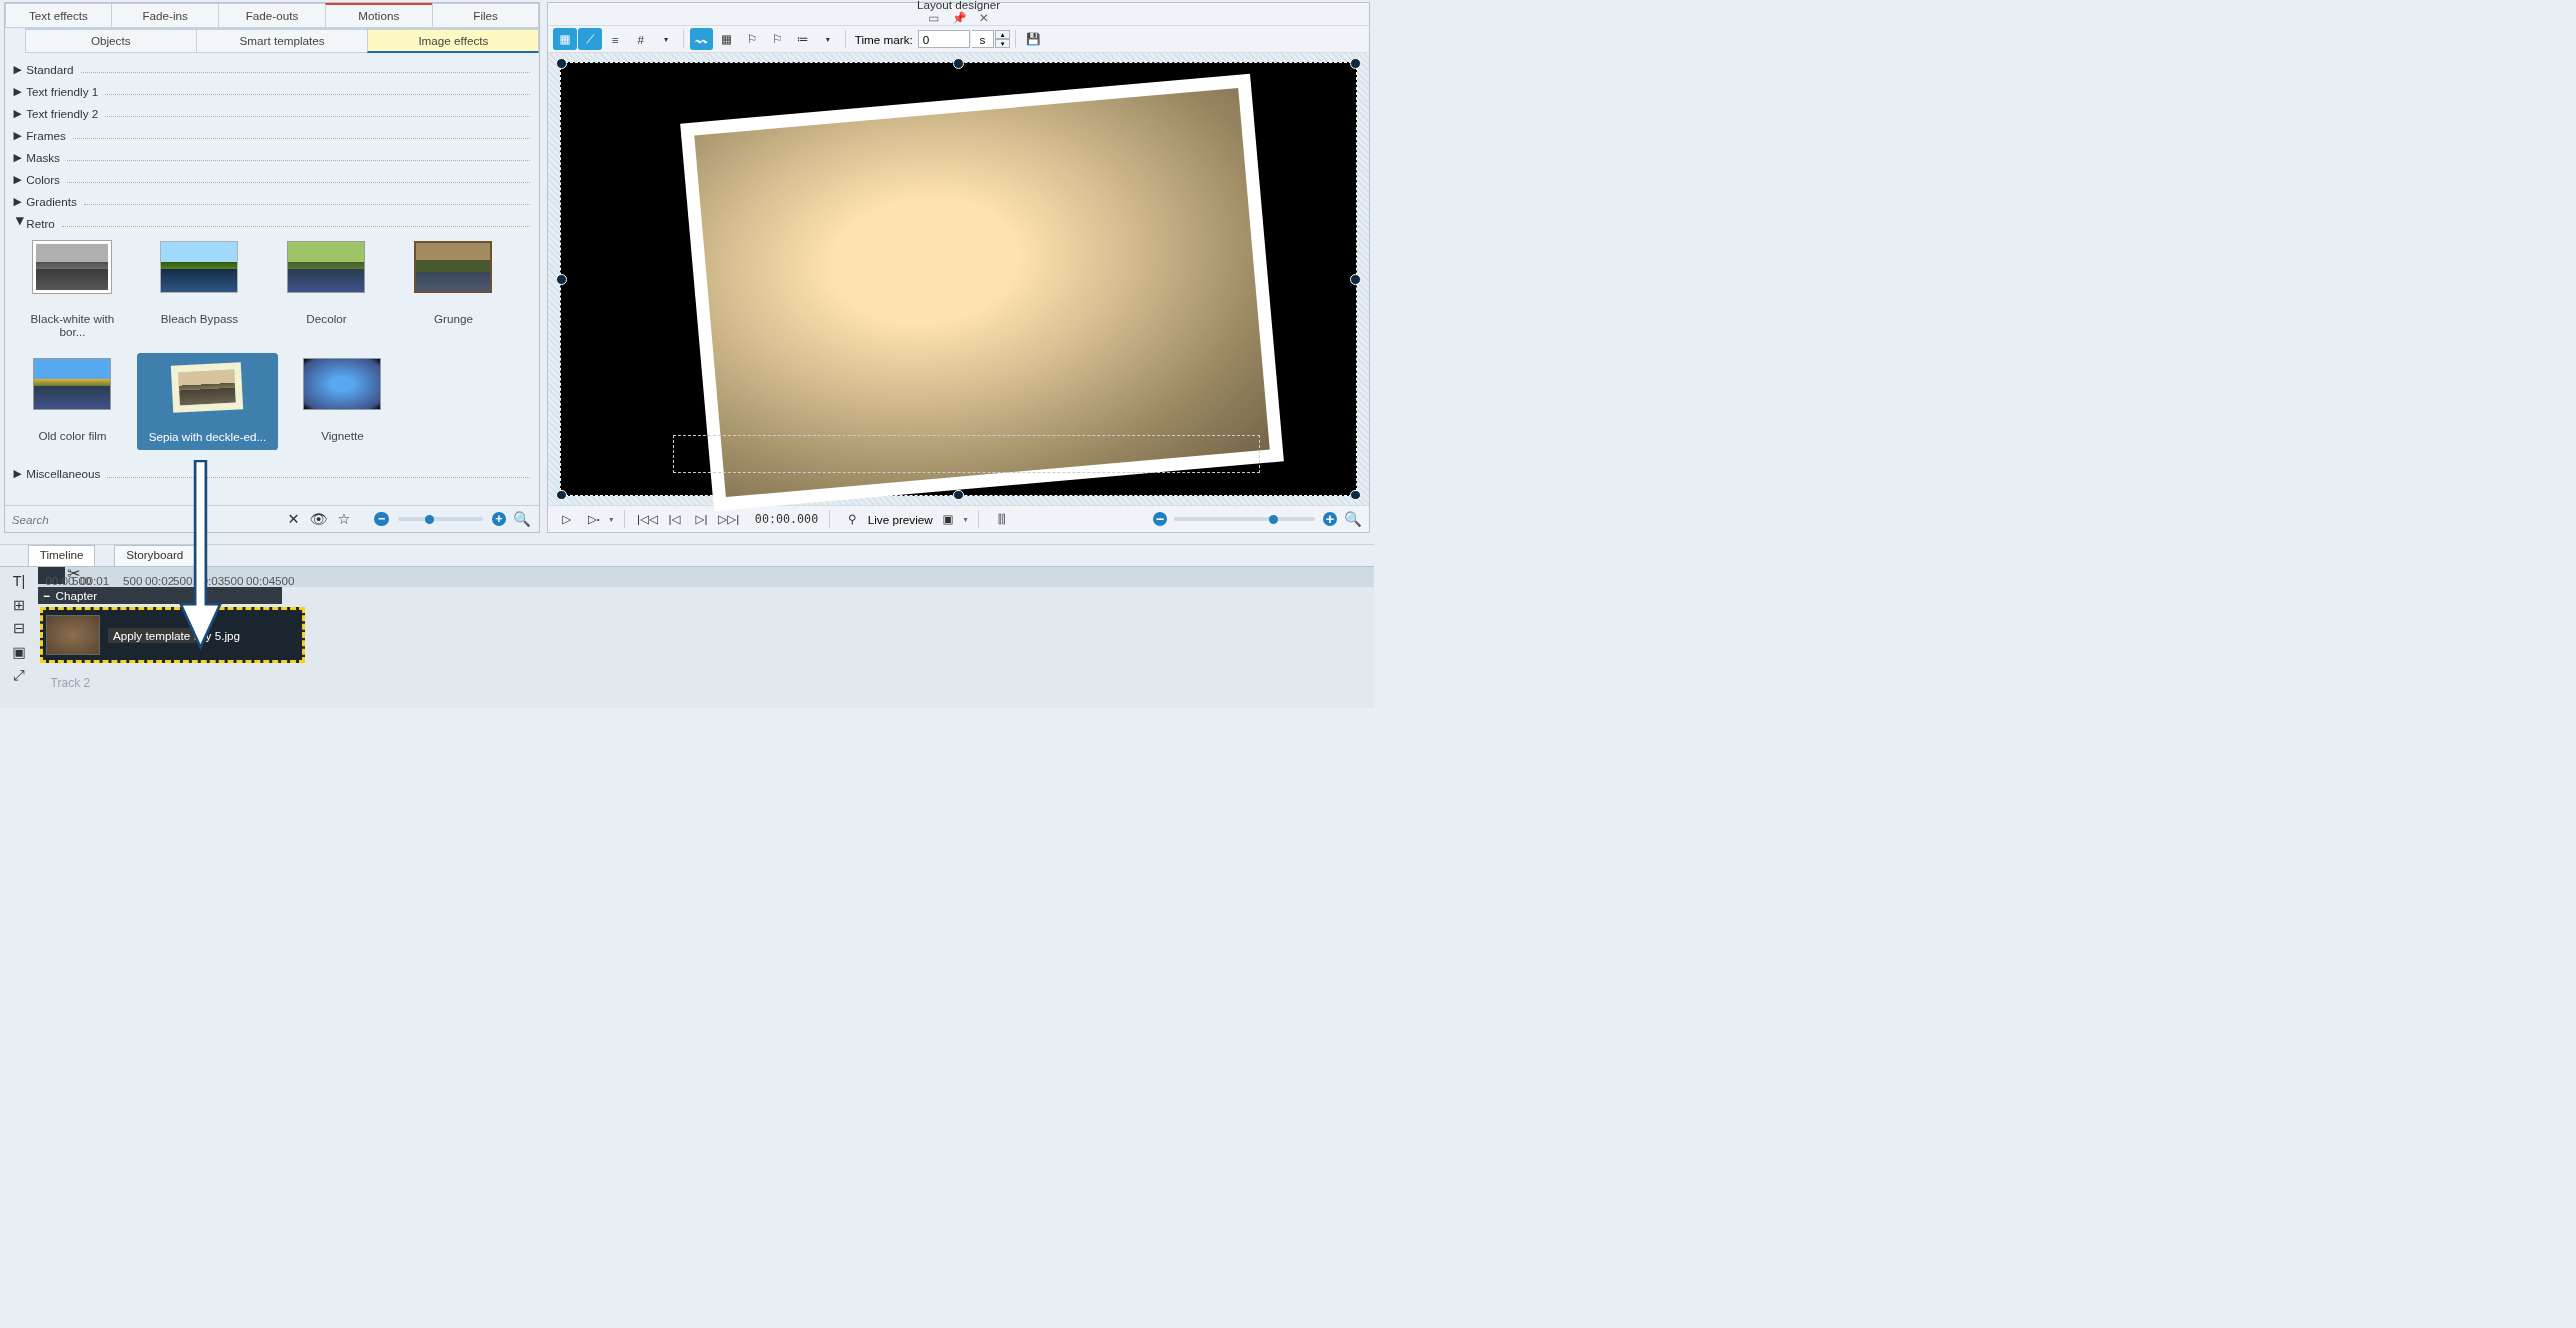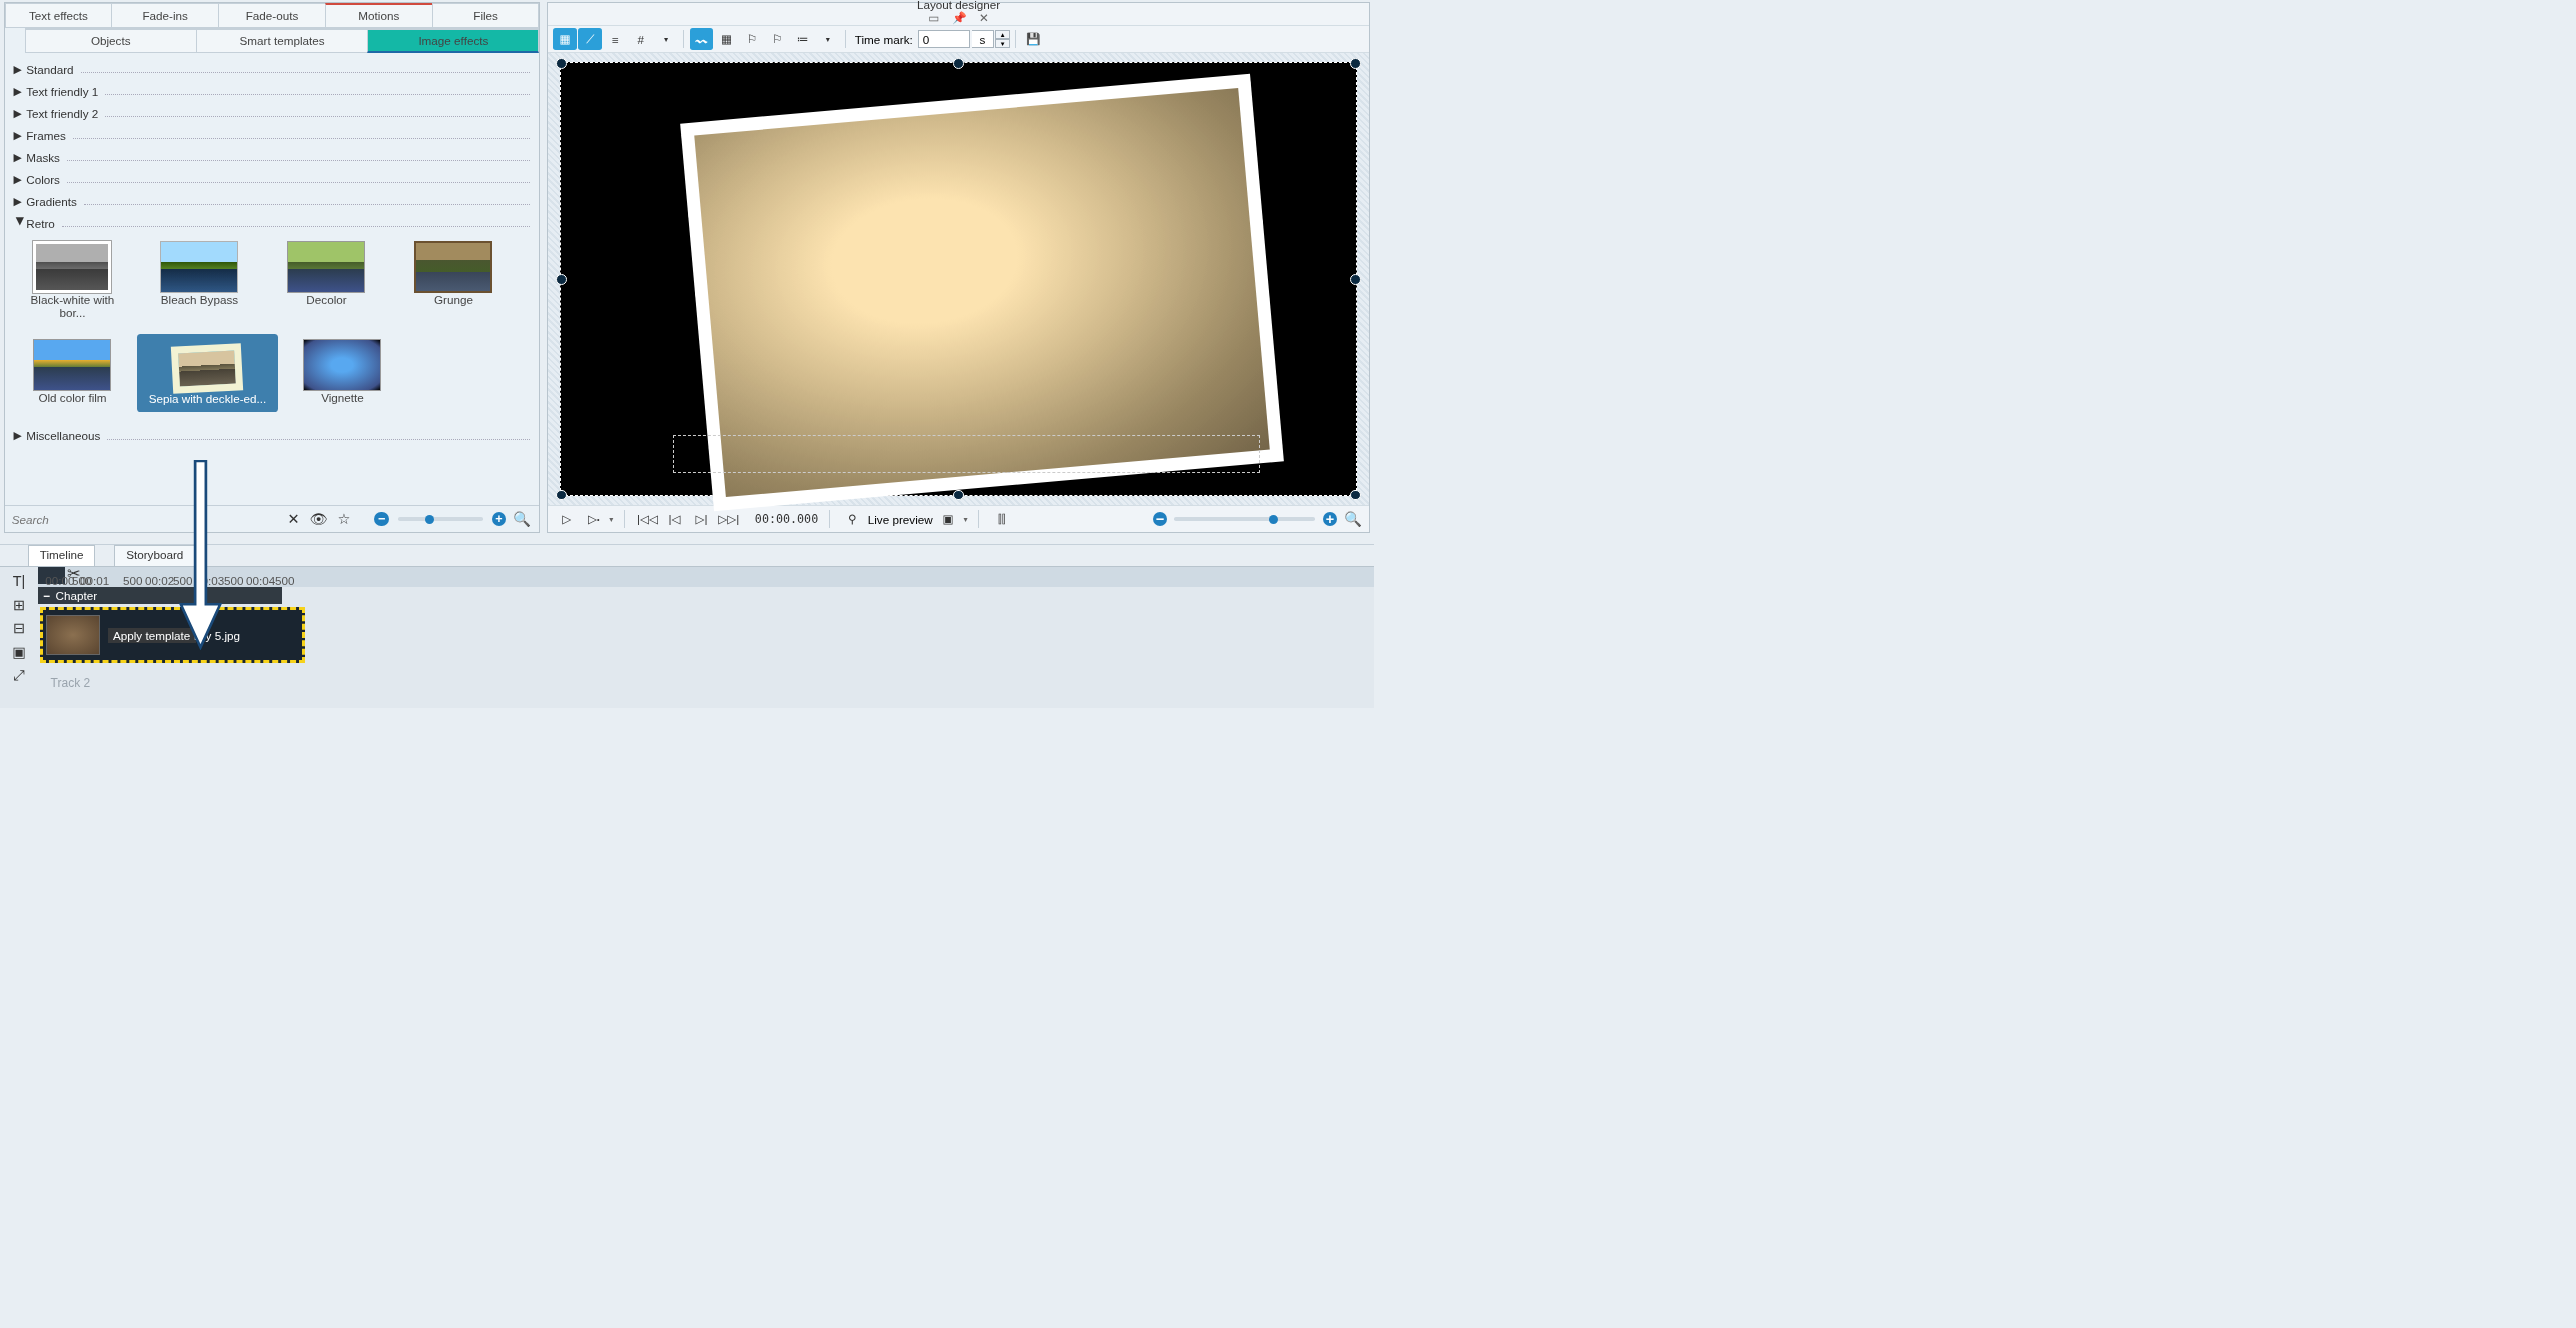--- a/index.html
+++ b/index.html
@@ -6,29 +6,29 @@
 body { background: #e8eef3; overflow: hidden; }
 .app { display: flex; flex-direction: column; height: 708px; width: 1374px; }
 .top-row { display: flex; gap: 7.2px; height: 533px; padding: 1.8px 3.6px 0 3.6px; }
 
 
 .left-panel { width: 536px; background: #eaf1f6; border: 0.9px solid #b8c4cd; display: flex; flex-direction: column; }
 .tab-row { display: flex; background: #d9e3eb; height: 25px; }
 .tab-row2 { display: flex; background: #d9e3eb; height: 25px; border-top: 0.9px solid #c5d0d9; margin-left: 20px; }
 .tab { flex: 1; display: flex; align-items: center; justify-content: center; background: #f2f6f9; border: 0.9px solid #c5d0d9; color: #444; cursor: pointer; margin-right: -0.9px; }
 .tab.active-top { border-top: 2.7px solid #d04a3e; background: #f2f6f9; }
-.tab.active-bottom { border-bottom: 2.7px solid #1f68a6; background: #14b8a6; }
+.tab.active-bottom { border-bottom: 2.7px solid #1f68a6; background: #fef9c3; }
 
 .effects-body { flex: 1; padding: 5.4px 9px 3.6px 9px; overflow-y: auto; position: relative; }
 .cat-row { display: flex; align-items: center; color: #333; padding: 4.5px 0; cursor: pointer; }
 .cat-row .arrow { width: 12.6px; font-size: 10.8px; color: #333; }
 .cat-row .label { }
 .cat-row .dots { flex: 1; border-bottom: 0.9px dotted #aab; margin-left: 7.2px; margin-top: 7.2px; }
 .thumbs { display: flex; flex-wrap: wrap; gap: 20px; padding: 7.2px 5.4px 12.6px 5.4px; }
-.thumb-item { width: 107px; display: flex; flex-direction: column; align-items: center; gap: 0; cursor: pointer; }
+.thumb-item { width: 107px; display: flex; flex-direction: column; align-items: center; gap: 19px; cursor: pointer; }
 .thumb-img { width: 78px; height: 52px; background: linear-gradient(#8fb6ce 40%, #3e5a24 40%, #5b7a37 55%, #2c3d50 55%, #3e5a7a 100%); border: 0.9px solid #999; }
 .thumb-img.bw { filter: grayscale(100%); border: 3.6px solid #fff; box-shadow: 0 0 0 0.9px #999; }
 .thumb-img.bleach { filter: contrast(130%) brightness(110%); }
 .thumb-img.decolor { background: linear-gradient(#9fc468 40%, #455c2a 40%, #5b7a37 55%, #2c3d50 55%, #3e528a 100%); }
 .thumb-img.grunge { border: 2.7px solid #6b5130; background: linear-gradient(#a28b5e 35%, #4a5630 35%, #455c2a 60%, #394558 60%, #4a5a72 100%); }
 .thumb-img.oldfilm { background: linear-gradient(#58a8f0 40%, #e8b030 40%, #5b7a37 55%, #2c3d50 55%, #3e528a 100%); }
 .thumb-img.sepia { filter: sepia(90%) brightness(95%); border: 7.2px solid #f3ede1; transform: rotate(-3deg); width: 70px; height: 47px; }
 .thumb-img.vignette { background: radial-gradient(ellipse at center, #58a8f0 20%, #3e528a 85%, #000 100%); }
 .thumb-label { color: #444; text-align: center; font-size: 11.7px; }
 .thumb-item.selected { background: #3e7fad; border-radius: 3.6px; padding: 10.8px 5.4px 7.2px 5.4px; width: 141px; margin: -5.4px -9px 0 -9px; }

